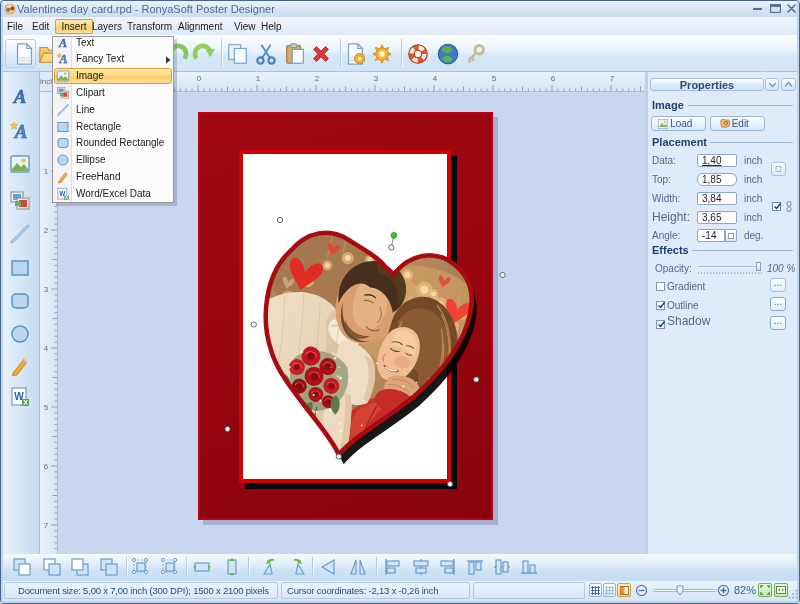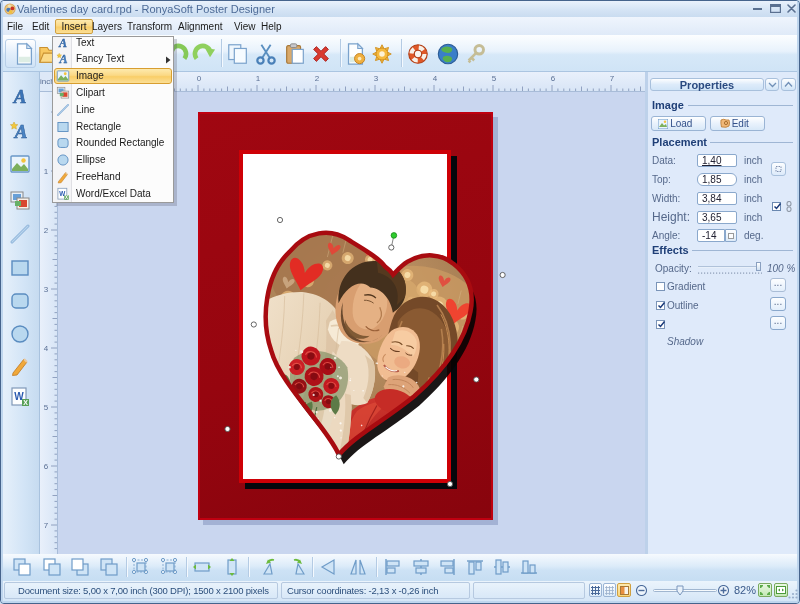--- a/index.html
+++ b/index.html
@@ -753,21 +753,21 @@
 <div class="abs" style="left:656px;top:301px;width:9px;height:9px;background:#fff;border:1px solid #7a94b8;"></div>
 <svg class="abs" style="left:657px;top:301px" width="9" height="9" viewBox="0 0 9 9">
     <path d="M1.5,4.5 L3.5,6.5 L7.5,1.5" fill="none" stroke="#1a3a7a" stroke-width="1.5"></path>
   </svg>
 <div class="abs" style="left:667px;top:300px;font-size:10px;color:#55688a;">Outline</div>
 <div class="abs" style="left:770px;top:297px;width:16px;height:14px;background:linear-gradient(#fdfeff,#e2eefb);border:1px solid #8aa8cc;border-radius:3px;text-align:center;line-height:8px;font-size:10px;color:#55688a;">...</div>
 <div class="abs" style="left:656px;top:320px;width:9px;height:9px;background:#fff;border:1px solid #7a94b8;"></div>
 <svg class="abs" style="left:657px;top:320px" width="9" height="9" viewBox="0 0 9 9">
     <path d="M1.5,4.5 L3.5,6.5 L7.5,1.5" fill="none" stroke="#1a3a7a" stroke-width="1.5"></path>
   </svg>
-<div class="abs" style="left:667px;top:336px;font-size:10px;color:#55688a;font-style:italic;">Shadow</div>
+<div class="abs" style="left:667px;top:314px;font-size:12px;color:#55688a;">Shadow</div>
 <div class="abs" style="left:770px;top:316px;width:16px;height:14px;background:linear-gradient(#fdfeff,#e2eefb);border:1px solid #8aa8cc;border-radius:3px;text-align:center;line-height:8px;font-size:10px;color:#55688a;">...</div>
 <div class="abs" style="left:3px;top:554px;width:794px;height:27px;background:linear-gradient(#f6fafe,#dcebf9 45%,#cde2f5 60%,#c6ddf2);"></div>
 <svg class="abs" style="left:12px;top:557px" width="20" height="20" viewBox="0 0 20 20">
     <rect x="2" y="2" width="11" height="11" fill="#cfe4f6" stroke="#6f9cc8" stroke-width="1.2"></rect>
     <rect x="7" y="7" width="11" height="11" fill="#ffffff" stroke="#6f9cc8" stroke-width="1.2"></rect>
   </svg>
 <svg class="abs" style="left:42px;top:557px" width="20" height="20" viewBox="0 0 20 20">
     <rect x="2" y="2" width="11" height="11" fill="#ffffff" stroke="#6f9cc8" stroke-width="1.2"></rect>
     <rect x="7" y="7" width="11" height="11" fill="#cfe4f6" stroke="#6f9cc8" stroke-width="1.2"></rect>
   </svg>

